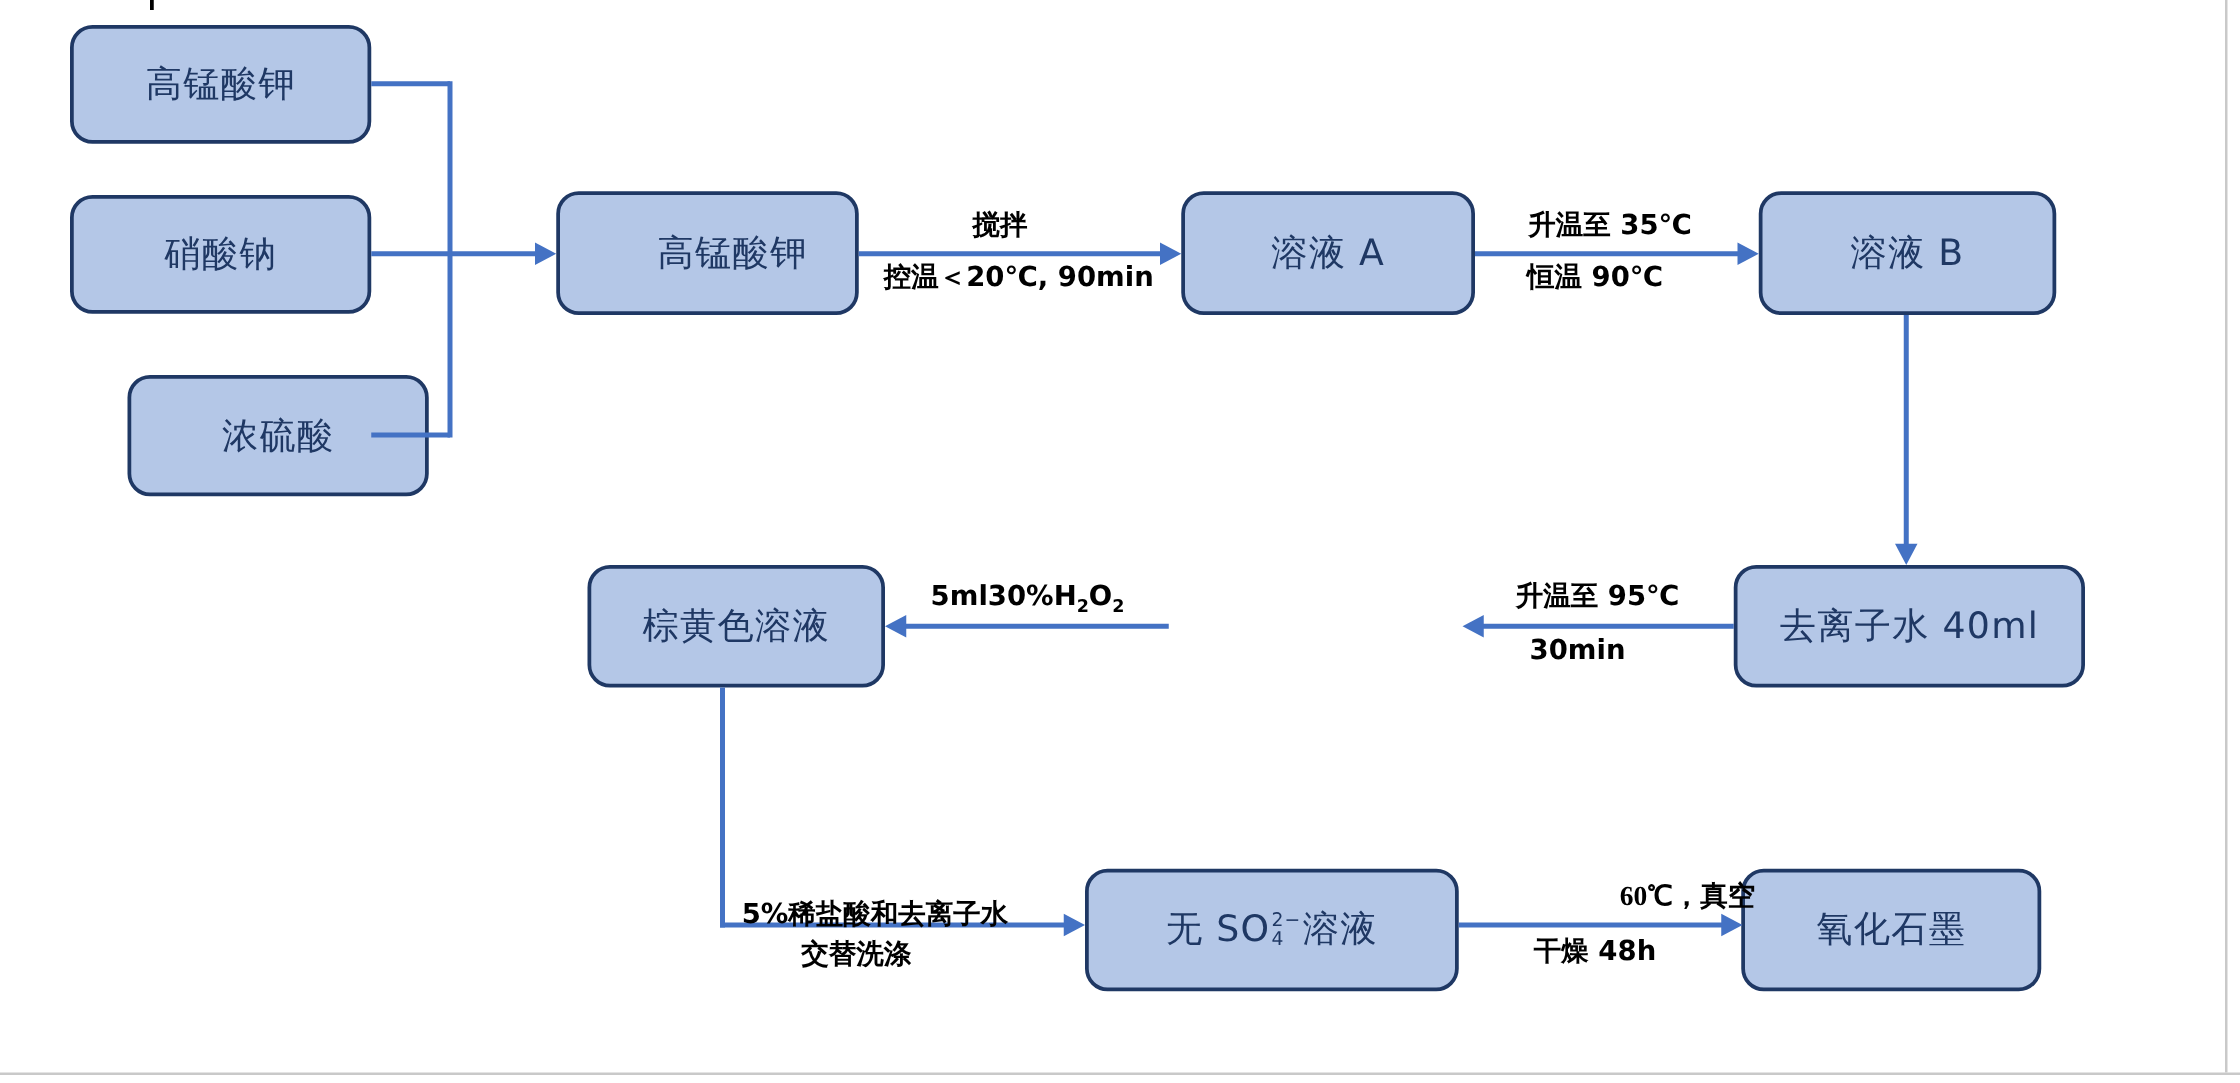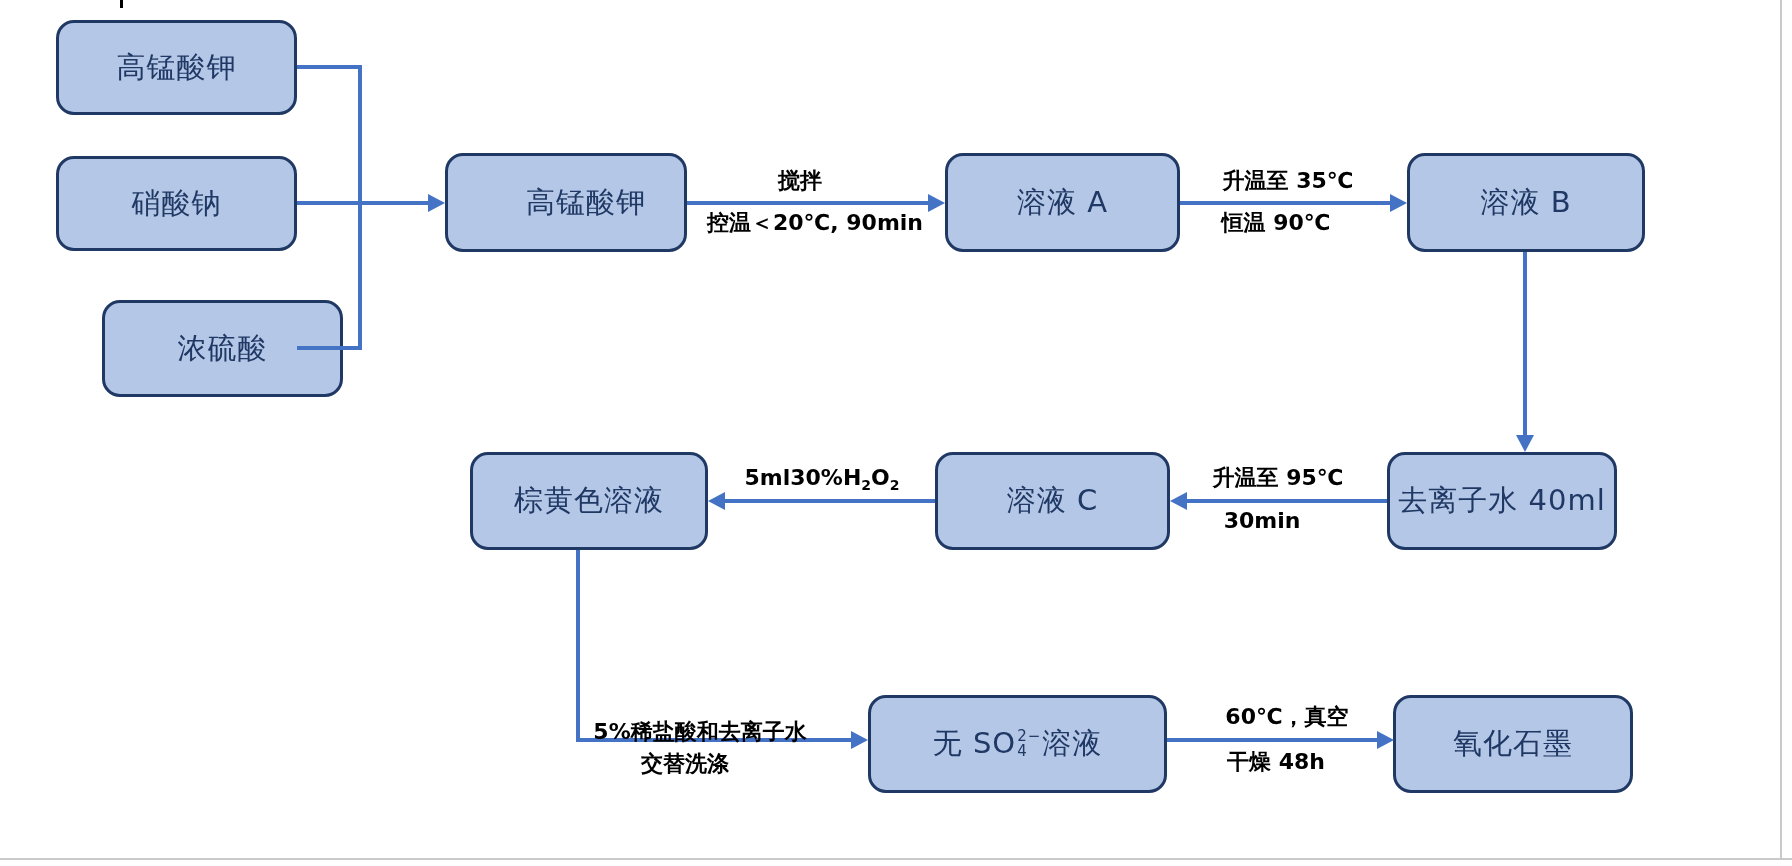--- a/index.html
+++ b/index.html
@@ -60,25 +60,22 @@
   </div>
   <div class="box" style="left:445px;top:153px;width:242px;height:99px;padding-left:40px;">
     <span>高锰酸钾</span>
   </div>
   <div class="box" style="left:945px;top:153px;width:235px;height:99px;">
     <span>溶液 A</span>
   </div>
   <div class="box" style="left:1407px;top:153px;width:238px;height:99px;">
     <span>溶液 B</span>
   </div>
-  <div class="box" style="left:1387px;top:452px;width:230px;height:98px;">
+  <div class="box" style="left:1387px;top:452px;width:281px;height:98px;">
     <span>去离子水 40ml</span>
-  </div>
-  <div class="box" style="left:935px;top:452px;width:235px;height:98px;">
-    <span>溶液 C</span>
   </div>
   <div class="box" style="left:470px;top:452px;width:238px;height:98px;">
     <span>棕黄色溶液</span>
   </div>
   <div class="box" style="left:868px;top:695px;width:299px;height:98px;">
     <span>无 SO</span>
       <span class="ss">
         <span>2−</span>
         <span>4</span>
       </span>
@@ -117,19 +114,19 @@
   <div class="lbl" style="left:822px;top:466px;"><span>5ml30%H</span><sub>2</sub><span>O</span><sub>2</sub></div>
 
   <div class="vline" style="left:576px;top:550px;height:192px;"></div>
   <div class="hline" style="left:576px;top:738px;width:277px;"></div>
   <div class="ah-right" style="left:851px;top:731px;"></div>
   <div class="lbl" style="left:700px;top:672px;margin-top:48px;">5%稀盐酸和去离子水</div>
   <div class="lbl" style="left:685px;top:752px;">交替洗涤</div>
 
   <div class="hline" style="left:1167px;top:738px;width:212px;"></div>
   <div class="ah-right" style="left:1377px;top:731px;"></div>
-  <div class="lbl" style="left:1287px;top:705px;">60℃，真空</div>
+  <div class="lbl" style="left:1350px;top:705px;font-family:Liberation Serif, serif;">60℃，真空</div>
   <div class="lbl" style="left:1276px;top:750px;">干燥 48h</div>
 
   <div class="edge-artifact" style="left:1780px;top:0;width:2px;height:858px;"></div>
   <div class="edge-artifact" style="left:0;top:858px;width:1792px;height:2px;"></div>
 
 </div>
 
 </body></html>

